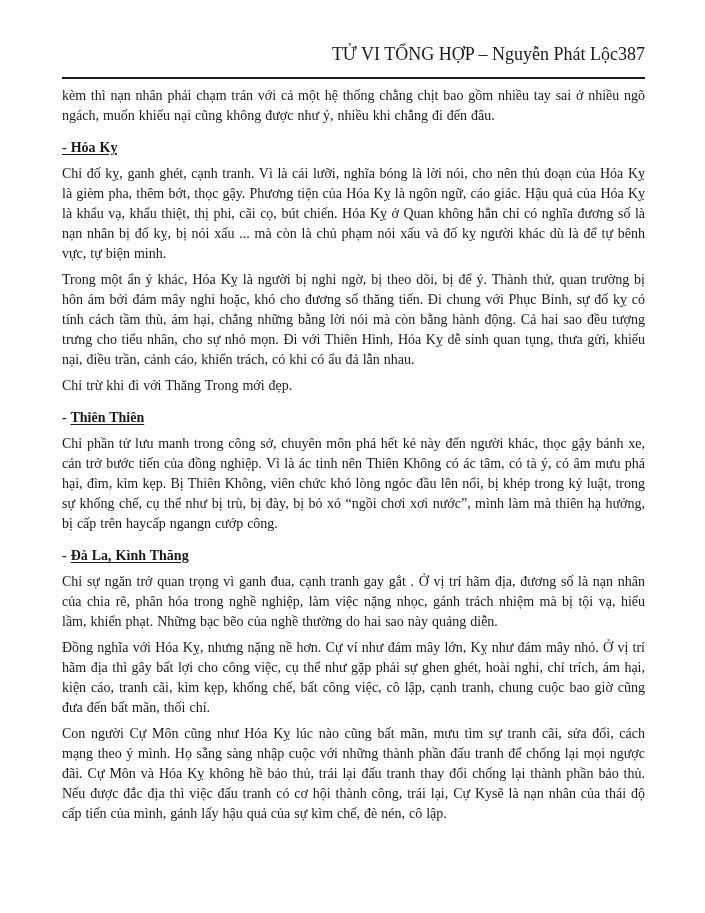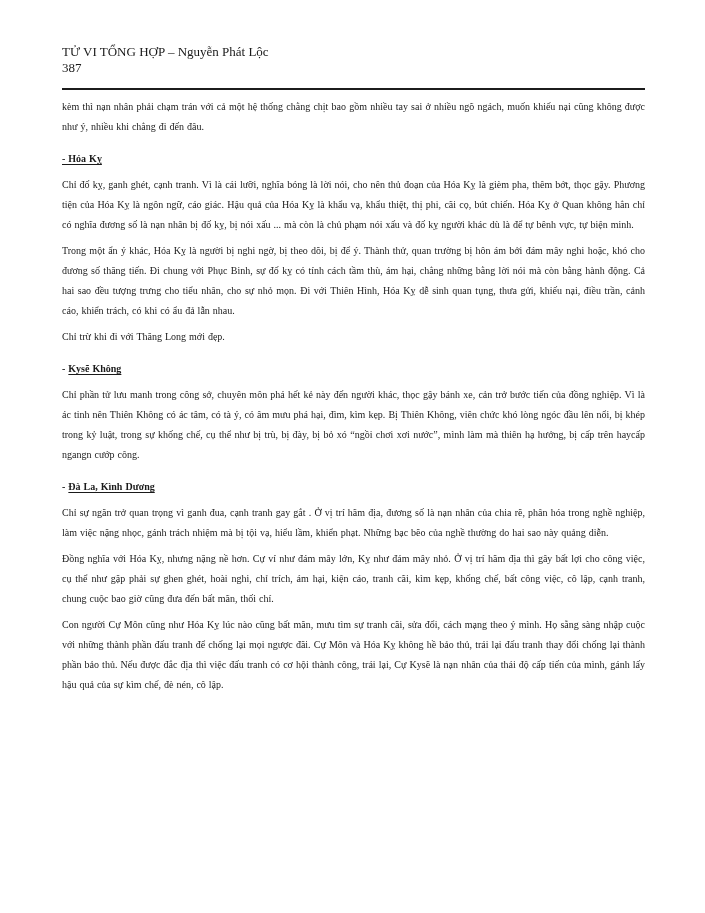--- a/index.html
+++ b/index.html
@@ -7,29 +7,28 @@
   .page {
     width:705px; height:913px;
     background:#ffffff;
     color:#1a1a1a;
     font-family:"Liberation Serif", "DejaVu Serif", serif;
     padding:44px 60px 0 62px;
     overflow:hidden;
   }
   .hdr {
     display:flex; justify-content:flex-end; align-items:baseline;
-    font-size:13px;
-    flex-direction:column;
+    font-size:18px;
   }
   .rule {
     border-bottom:2px solid #1c1c1c;
     margin-top:12px; margin-bottom:7px;
   }
   .body p {
-    font-size:10px;
+    font-size:14px;
     line-height:20px;
     text-align:justify;
     margin-bottom:6px;
     word-spacing:0.5px;
   }
   .body p.h {
     margin-top:12px;
     margin-bottom:6px;
     text-align:left;
   }
@@ -48,25 +47,25 @@
 
   <div class="rule"></div>
 
   <div class="body">
 
     <p>kèm thì nạn nhân phải chạm trán với cả một hệ thống chằng chịt bao gồm nhiều tay sai ở nhiều ngõ ngách, muốn khiếu nại cũng không được như ý, nhiều khi chẳng đi đến đâu.</p>
 
     <p class="h"><span class="b u">- Hóa Kỵ</span></p>
     <p>Chỉ đố kỵ, ganh ghét, cạnh tranh. Vì là cái lưỡi, nghĩa bóng là lời nói, cho nên thủ đoạn của Hóa Kỵ là gièm pha, thêm bớt, thọc gậy. Phương tiện của Hóa Kỵ là ngôn ngữ, cáo giác. Hậu quả của Hóa Kỵ là khẩu vạ, khẩu thiệt, thị phi, cãi cọ, bút chiến. Hóa Kỵ ở Quan không hẳn chỉ có nghĩa đương số là nạn nhân bị đố kỵ, bị nói xấu ... mà còn là chủ phạm nói xấu và đố kỵ người khác dù là để tự bênh vực, tự biện minh.</p>
     <p>Trong một ẩn ý khác, Hóa Kỵ là người bị nghi ngờ, bị theo dõi, bị để ý. Thành thử, quan trường bị hôn ám bởi đám mây nghi hoặc, khó cho đương số thăng tiến. Đi chung với Phục Binh, sự đố kỵ có tính cách tầm thù, ám hại, chẳng những bằng lời nói mà còn bằng hành động. Cả hai sao đều tượng trưng cho tiểu nhân, cho sự nhỏ mọn. Đi với Thiên Hình, Hóa Kỵ dễ sinh quan tụng, thưa gửi, khiếu nại, điều trần, cảnh cáo, khiển trách, có khi có ẩu đả lẫn nhau.</p>
-    <p>Chỉ trừ khi đi với Thăng Long mới đẹp.</p>
+    <p>Chỉ trừ khi đi với Thăng Trong mới đẹp.</p>
 
-    <p class="h"><span class="b">- </span><span class="b u">Kysẽ Không</span></p>
+    <p class="h"><span class="b">- </span><span class="b u">Thiên Thiên</span></p>
     <p>Chỉ phần tử lưu manh trong công sở, chuyên môn phá hết kẻ này đến người khác, thọc gậy bánh xe, cản trở bước tiến của đồng nghiệp. Vì là ác tinh nên Thiên Không có ác tâm, có tà ý, có âm mưu phá hại, đìm, kìm kẹp. Bị Thiên Không, viên chức khó lòng ngóc đầu lên nổi, bị khép trong kỷ luật, trong sự khống chế, cụ thể như bị trù, bị đày, bị bỏ xó “ngồi chơi xơi nước”, mình làm mà thiên hạ hưởng, bị cấp trên haycấp ngangn cướp công.</p>
 
-    <p class="h"><span class="b">- </span><span class="b u">Đà La, Kình Dương</span></p>
+    <p class="h"><span class="b">- </span><span class="b u">Đà La, Kình Thăng</span></p>
     <p>Chỉ sự ngăn trở quan trọng vì ganh đua, cạnh tranh gay gắt . Ở vị trí hãm địa, đương số là nạn nhân của chia rẽ, phân hóa trong nghề nghiệp, làm việc nặng nhọc, gánh trách nhiệm mà bị tội vạ, hiểu lầm, khiển phạt. Những bạc bẽo của nghề thường do hai sao này quảng diễn.</p>
 
     <p>Đồng nghĩa với Hóa Kỵ, nhưng nặng nề hơn. Cự ví như đám mây lớn, Kỵ như đám mây nhỏ. Ở vị trí hãm địa thì gây bất lợi cho công việc, cụ thể như gặp phải sự ghen ghét, hoài nghi, chỉ trích, ám hại, kiện cáo, tranh cãi, kìm kẹp, khống chế, bất công việc, cô lập, cạnh tranh, chung cuộc bao giờ cũng đưa đến bất mãn, thối chí.</p>
     <p>Con người Cự Môn cũng như Hóa Kỵ lúc nào cũng bất mãn, mưu tìm sự tranh cãi, sửa đổi, cách mạng theo ý mình. Họ sẵng sàng nhập cuộc với những thành phần đấu tranh để chống lại mọi ngược đãi. Cự Môn và Hóa Kỵ không hề bảo thủ, trái lại đấu tranh thay đổi chống lại thành phần bảo thủ. Nếu được đắc địa thì việc đấu tranh có cơ hội thành công, trái lại, Cự Kysẽ là nạn nhân của thái độ cấp tiến của mình, gánh lấy hậu quả của sự kìm chế, đè nén, cô lập.</p>
 
   </div>
 </div>
 
 </body></html>

